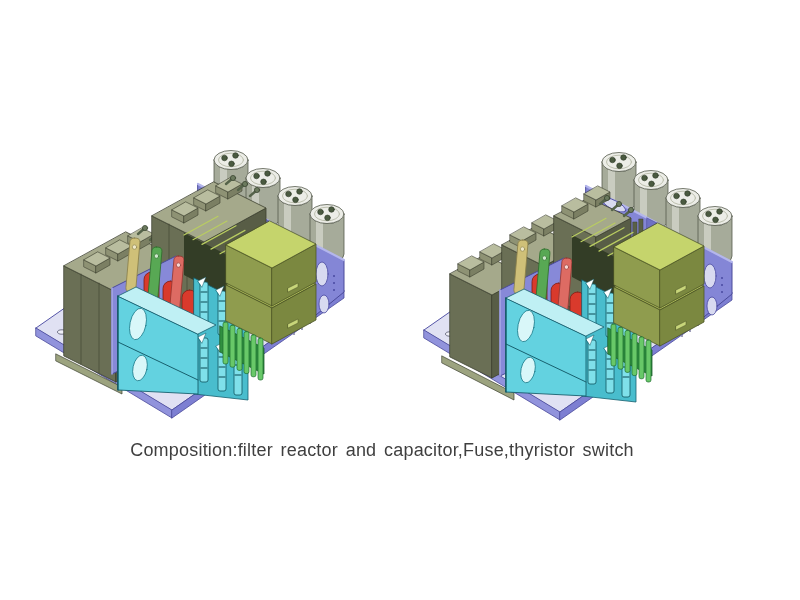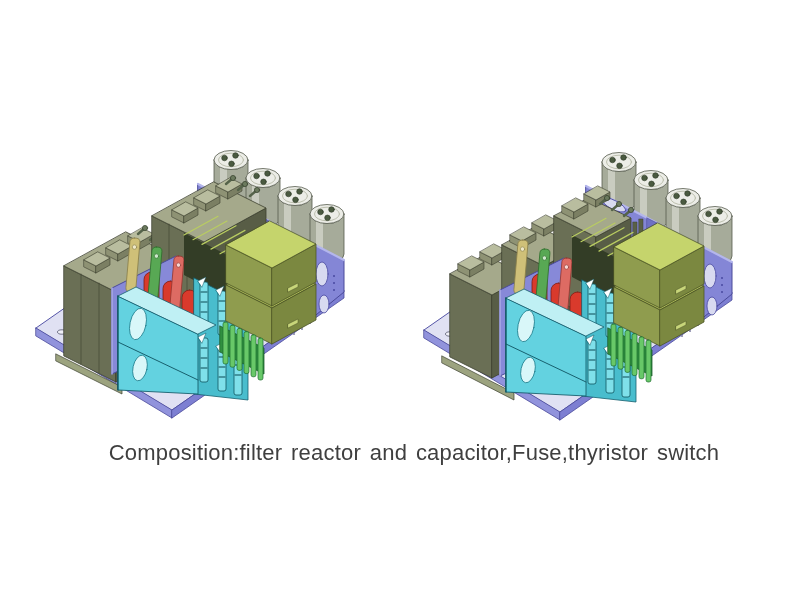--- a/index.html
+++ b/index.html
@@ -2,21 +2,21 @@
 <html><head>
 <meta charset="utf-8">
 <style>
   html,body{margin:0;padding:0;background:#ffffff;}
   #stage{position:relative;width:800px;height:600px;background:#ffffff;overflow:hidden;
          font-family:"Liberation Sans", sans-serif;}
   .render{position:absolute;width:340px;height:296px;}
   #render-left{left:26px;top:142px;}
   #render-right{left:414px;top:144px;}
   #caption{position:absolute;left:0;top:440px;width:764px;text-align:center;
-           font-size:22px;color:#3f3f3f;letter-spacing:.2px;word-spacing:2.5px;margin-left:32px;}
+           font-size:18px;color:#3f3f3f;letter-spacing:.2px;word-spacing:2.5px;}
   svg{display:block;}
   svg *{stroke-linejoin:round;stroke-linecap:round;}
 </style>
 </head>
 <body>
 
 <div id="stage">
 
   <svg width="0" height="0" style="position:absolute" aria-hidden="true">
     <defs>

